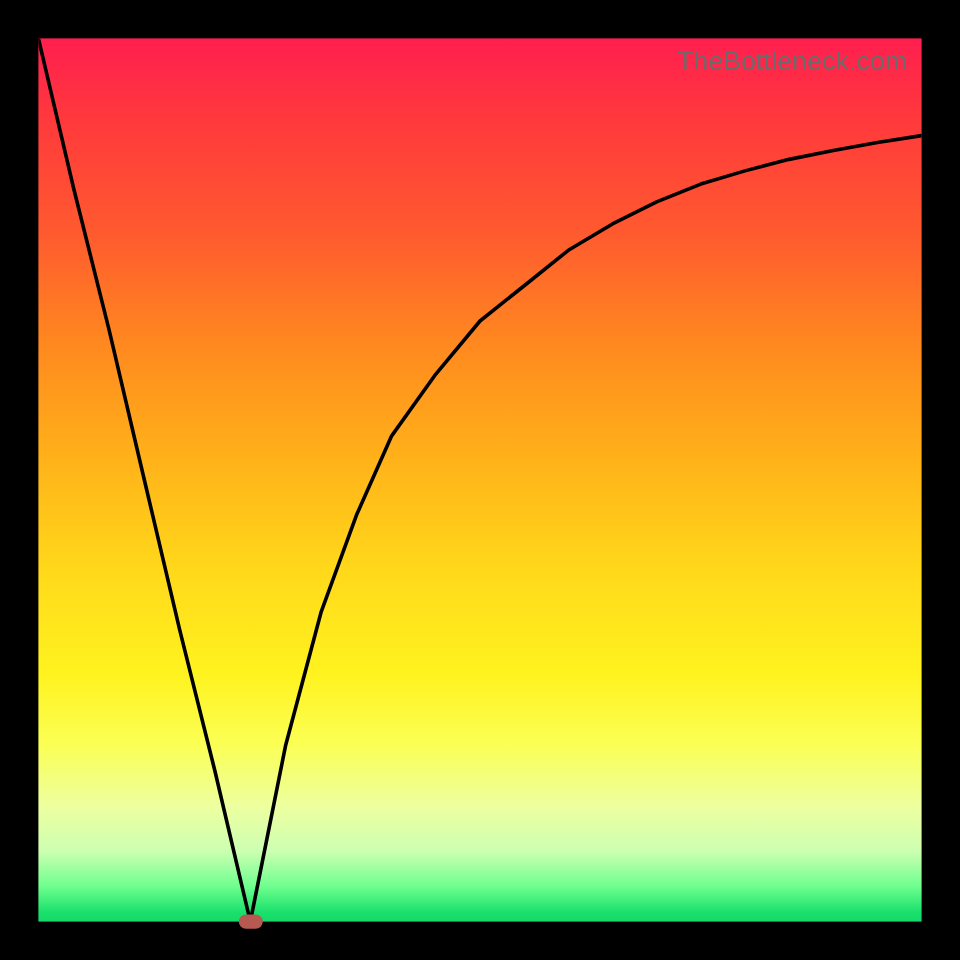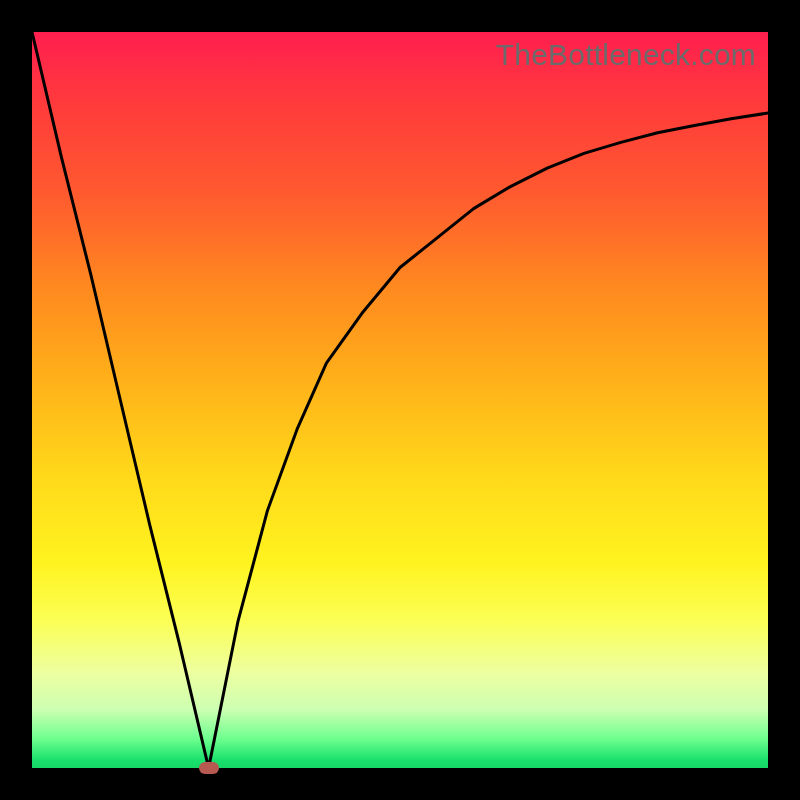--- a/index.html
+++ b/index.html
@@ -29,21 +29,21 @@
       #cdffb2 92%,
       #6fff8f 96%,
       #18e06b 99%,
       #17d868 100%);
   }
   .attribution {
     position: absolute;
     top: 6px;
     right: 12px;
     font-family: Arial, Helvetica, sans-serif;
-    font-size: 30px;
+    font-size: 22px;
     color: #6b6b6b;
     letter-spacing: 0.2px;
     font-weight: 400;
   }
   .curve {
     position: absolute;
     left: 0;
     top: 0;
     width: 736px;
     height: 736px;

